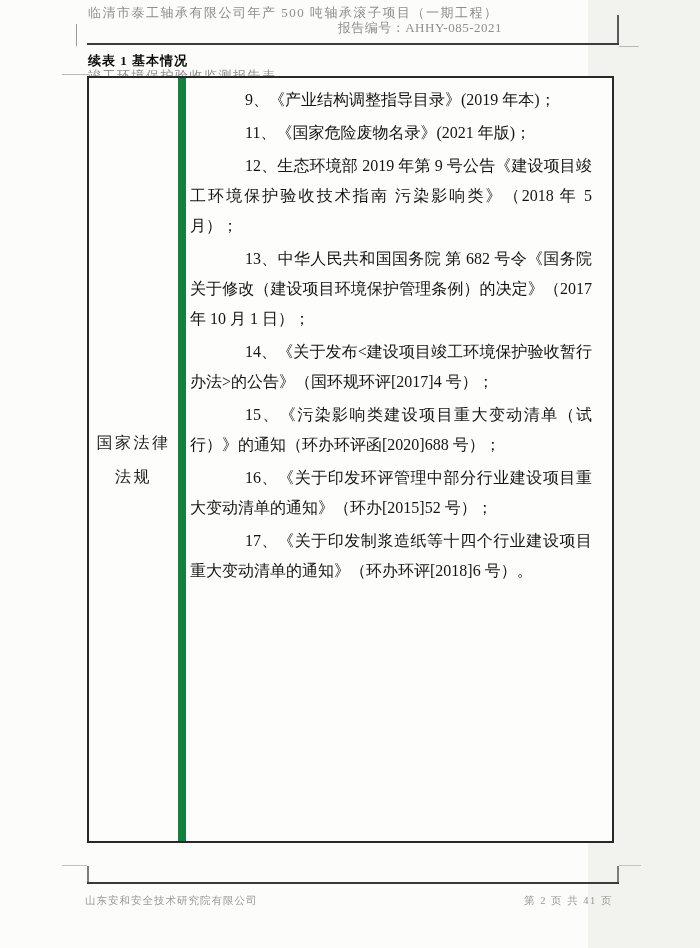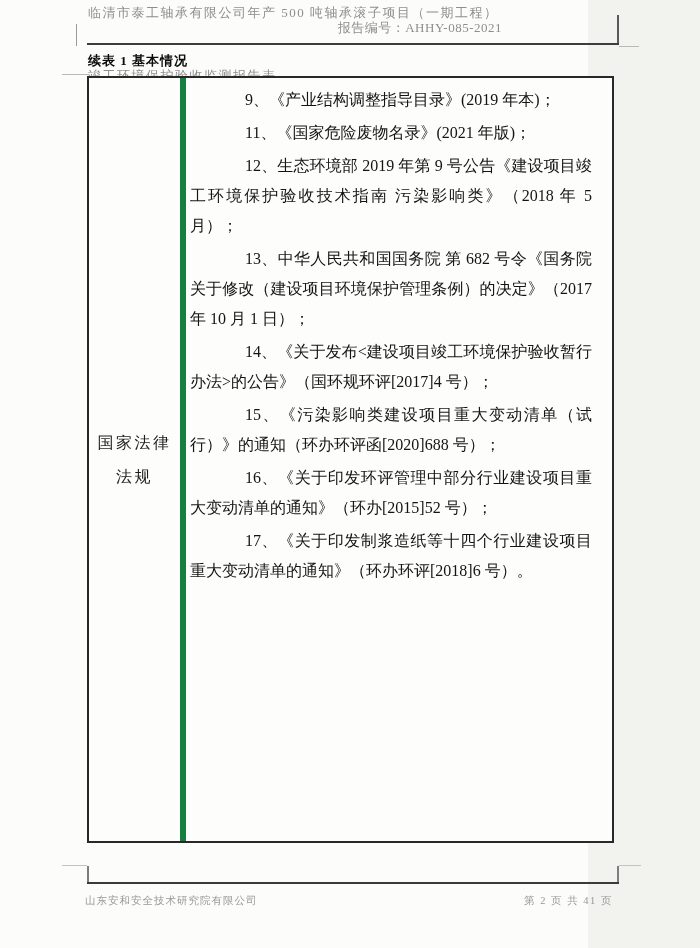--- a/index.html
+++ b/index.html
@@ -39,21 +39,21 @@
   .tbl{
     position:absolute;left:87px;top:76px;
     width:527px;height:767px;
     border:2px solid #282828;
     box-sizing:border-box;
     display:flex;
     background:#fdfdfc;
   }
   .tbl-left{
     width:97px;flex:0 0 97px;
-    border-right:6px solid #15803d;
+    border-right:8px solid #15803d;
     box-sizing:border-box;
     display:flex;align-items:center;justify-content:center;
   }
   .row-label{
     width:94px;
     font-size:16px;line-height:34px;letter-spacing:2.5px;
     text-align:center;color:#1d1d1d;
     word-break:break-all;
   }
   .tbl-right{

